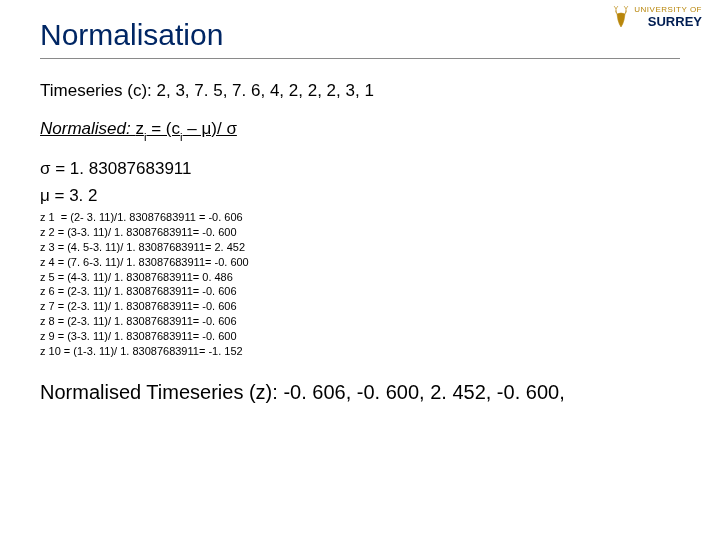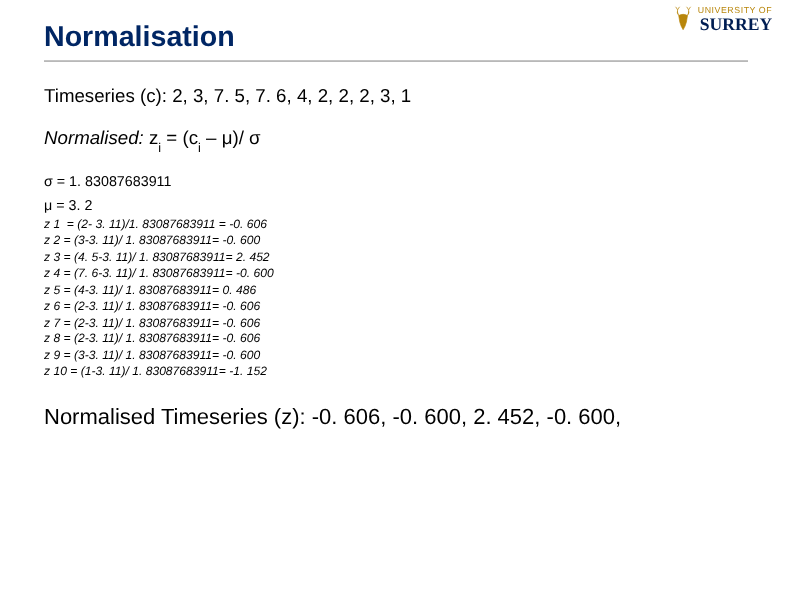--- a/index.html
+++ b/index.html
@@ -12,77 +12,76 @@
     color: #000;
   }
   .slide {
     position: relative;
     width: 720px;
     height: 540px;
     box-sizing: border-box;
     padding: 18px 40px 0 40px;
   }
   .title {
-    font-size: 26px;
-    font-weight: bold;
+    font-size: 30px;
+    font-weight: normal;
     color: #002664;
     margin: 0 0 6px 0;
   }
   .rule {
     border: none;
     border-top: 1px solid #8a8a8a;
     margin: 0 0 22px 0;
   }
   .line {
     font-size: 17px;
     margin: 0 0 18px 0;
   }
   .line-em {
     font-style: italic;
+    text-decoration: underline;
   }
   .line-em .normal { font-style: normal; }
   .sub { font-size: 11.5px; vertical-align: sub; position: relative; top: 3px; }
   .stats {
-    font-size: 13px;
+    font-size: 17px;
     line-height: 1.35;
     margin: 0 0 4px 0;
   }
   .calc {
     font-size: 11px;
     line-height: 1.35;
     margin: 0 0 18px 0;
     white-space: pre;
     font-family: Verdana, Geneva, sans-serif;
-    font-style: italic;
   }
   .result {
     font-size: 20px;
     line-height: 1.35;
   }
   .result .indent { padding-left: 28px; display: block; }
   .logo {
     position: absolute;
     top: 6px;
     right: 18px;
     text-align: right;
     line-height: 1;
   }
   .logo .uni {
     font-size: 8px;
     letter-spacing: 0.5px;
     color: #b8860b;
     display: block;
   }
   .logo .surrey {
-    font-size: 16px;
+    font-size: 13px;
     font-weight: bold;
     color: #001d52;
     display: block;
     margin-top: 1px;
-    font-family: Liberation Serif, serif;
   }
   .logo .stag {
     display: inline-block;
     vertical-align: top;
     margin-right: 4px;
   }
 </style>
 </head>
 <body>
 

